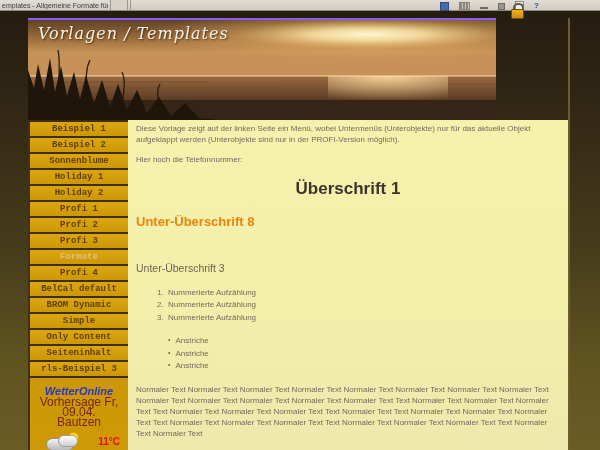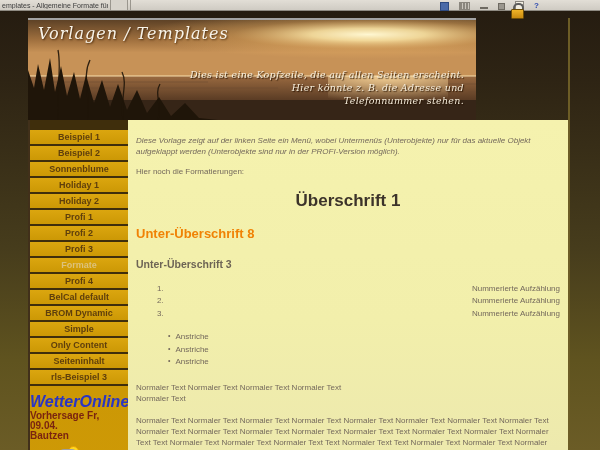--- a/index.html
+++ b/index.html
@@ -28,67 +28,67 @@
   .ci-dot{width:5px;height:5px;background:#9a968e;border:1px solid #6e6a62;}
   .ci-page{width:7px;height:8px;background:#f2eee2;border:1px solid #8a867e;}
   .ci-help{color:#2e4ab0;font-size:8px;font-weight:bold;line-height:8px;}
   
   .padlock{position:absolute;left:511px;top:3px;width:13px;height:15px;z-index:6;}
   .padlock .shackle{position:absolute;left:2px;top:0;width:7px;height:7px;border:2px solid #5c5c5c;border-bottom:none;border-radius:5px 5px 0 0;}
   .padlock .lockbody{position:absolute;left:0;top:6px;width:11px;height:8px;background:linear-gradient(180deg,#f0b428,#c88a10);border:1px solid #6e4e08;border-radius:1px;}
   
   .site{position:absolute;left:28px;top:18px;width:540px;bottom:0;border-right:2px solid #6d5d26;}
   
-  .hdr{position:relative;width:448px;height:100px;border-top:2px solid #a3a3a3;overflow:hidden;}
+  .hdr{position:relative;width:448px;height:100px;border-top:2px solid #8b5cf6;overflow:hidden;padding-left:20px;}
   .hdr svg{position:absolute;left:0;top:0;}
   .hdr-title{
     position:absolute;left:10px;top:4px;
     font-family:"DejaVu Serif",serif;font-style:italic;font-size:16px;letter-spacing:1px;
     color:#f8f4ea;text-shadow:1px 1px 2px rgba(60,30,0,.8);
   }
   .hdr-tagline{
     position:absolute;right:12px;top:48px;text-align:right;
     font-family:"DejaVu Serif",serif;font-style:italic;font-size:9.5px;line-height:13px;
     color:#f5ecda;text-shadow:1px 1px 1px rgba(40,20,0,.9);letter-spacing:.3px;
   }
   
   .mainrow{position:absolute;left:0;top:102px;bottom:0;width:540px;display:flex;}
   
   .sidebar{width:100px;background:#d39c08;border-left:2px solid #41301a;box-sizing:border-box;
            background:linear-gradient(180deg,#3f2e0c,#3f2e0c);}
-  .menu{padding-top:10px;}
+  .menu{padding-top:2px;font-family:Liberation Mono, monospace;}
   .menu-item{
     height:14px;line-height:14px;text-align:center;cursor:pointer;
     background:linear-gradient(180deg,#dba60f,#cc9805);
     border-bottom:2px solid #3f2e0c;
     font-size:9px;font-weight:bold;color:#5f3f0c;
   }
   .menu-item.active{color:#dcc27c;}
   
   .weather{background:linear-gradient(180deg,#cc9805,#d39c08);padding-top:7px;height:100%;}
-  .w-brand{text-align:center;font-size:16px;font-weight:bold;font-style:italic;color:#2a35c4;letter-spacing:0;}
-  .w-line{font-size:10px;font-weight:bold;color:#7a2410;line-height:10px;}
+  .w-brand{text-align:center;font-size:11px;font-weight:bold;font-style:italic;color:#2a35c4;letter-spacing:0;}
+  .w-line{text-align:center;font-size:12px;font-weight:normal;color:#7a2410;line-height:10px;}
   .w-iconrow{position:relative;height:26px;margin-top:3px;}
   .w-cloudicon{position:absolute;left:14px;top:2px;width:40px;height:20px;}
   .sunball{position:absolute;left:24px;top:0;width:9px;height:9px;border-radius:50%;background:#ffd820;border:1px solid #e8a000;}
   .cloud1{position:absolute;left:2px;top:6px;width:26px;height:11px;border-radius:7px;background:linear-gradient(180deg,#f4f4f4,#b8b8b8);border:1px solid #909090;}
   .cloud2{position:absolute;left:14px;top:3px;width:18px;height:10px;border-radius:6px;background:linear-gradient(180deg,#ffffff,#cfcfcf);border:1px solid #a0a0a0;}
   .w-temp{position:absolute;right:8px;top:6px;font-size:10px;font-weight:bold;color:#e81010;}
   
   .content{
     flex:1;box-sizing:border-box;padding:0 8px;
     background:linear-gradient(180deg,#f5f2ae 0%,#f2efab 60%,#edE9ad 100%);
     color:#74695c;font-size:8px;
   }
-  .c-intro{margin-top:16px;line-height:10.5px;font-style:italic;}
+  .c-intro{margin-top:4px;line-height:10.5px;}
   .c-intro2{margin-top:10px;line-height:10.5px;}
   .c-h1{margin-top:13px;font-size:17px;font-weight:bold;color:#3c332a;text-align:center;}
   .c-h2{margin-top:15px;font-size:13px;font-weight:bold;color:#f08205;}
-  .c-h3{margin-top:17px;font-size:10.5px;font-weight:bold;color:#6d6455;}
-  ol.c-ol{margin:13px 0 0 0;padding-left:30px;line-height:12.5px;text-align:right;}
+  .c-h3{margin-top:33px;font-size:10.5px;font-weight:normal;color:#6d6455;}
+  ol.c-ol{margin:13px 0 0 0;padding-left:30px;line-height:12.5px;}
   ol.c-ol li{padding-left:2px;}
   ul.c-ul{margin:11px 0 0 0;padding-left:32px;line-height:12.5px;list-style:none;}
   ul.c-ul li::before{content:"•";margin-right:5px;font-size:7px;position:relative;top:-1px;}
   .c-short{margin-top:13px;line-height:11px;}
   .c-para{margin-top:11px;line-height:11px;max-width:432px;}
 </style>
 </head>
 <body>
 
 <div class="chrome">
@@ -150,25 +150,20 @@
       </g>
       <path fill="#1f1509" d="M0,100 L0,50 L6,68 L10,44 L16,70 L22,38 L27,72 L33,46 L39,76 L46,52 L52,79 L58,55 L66,83 L74,60 L82,87 L90,64 L99,90 L109,70 L119,93 L131,77 L143,96 L157,83 L171,98 L190,100 Z"></path>
       <g stroke="#1f1509" stroke-width="1.3" fill="none" opacity="0.9">
         <path d="M30,100 C28,70 34,50 30,30"></path>
         <path d="M60,100 C62,72 54,56 62,40"></path>
         <path d="M95,100 C92,78 100,64 94,52"></path>
         <path d="M130,100 C134,84 126,74 132,64"></path>
       </g>
     </svg>
     <div class="hdr-title">Vorlagen / Templates</div>
-    <div class="hdr-tagline">
-      <div>Dies ist eine Kopfzeile, die auf allen Seiten erscheint.</div>
-      <div>Hier könnte z. B. die Adresse und</div>
-      <div>Telefonnummer stehen.</div>
-    </div>
   </div>
 
   <div class="mainrow">
 
     <div class="sidebar">
       <div class="menu">
 
       <div class="menu-item">
             <span>Beispiel 1</span>
           </div>
@@ -230,36 +225,32 @@
             <div class="cloud2"></div>
           </div>
           <div class="w-temp">11°C</div>
         </div>
 
       </div>
     </div>
 
     <div class="content">
       <div class="c-intro">Diese Vorlage zeigt auf der linken Seite ein Menü, wobei Untermenüs (Unterobjekte) nur für das aktuelle Objekt aufgeklappt werden (Unterobjekte sind nur in der PROFI-Version möglich).</div>
-      <div class="c-intro2">Hier noch die Formatierungen:</div>
+      <div class="c-intro2">Hier noch die Telefonnummer:</div>
       <div class="c-h1">Überschrift 1</div>
       <div class="c-h2">Unter-Überschrift 8</div>
       <div class="c-h3">Unter-Überschrift 3</div>
       <ol class="c-ol">
 
       <li>Nummerierte Aufzählung</li>
           <li>Nummerierte Aufzählung</li>
           <li>Nummerierte Aufzählung</li>
         </ol>
       <ul class="c-ul">
 
       <li>Anstriche</li>
           <li>Anstriche</li>
           <li>Anstriche</li>
         </ul>
-      <div class="c-short">
-        <div>Normaler Text Normaler Text Normaler Text Normaler Text</div>
-        <div>Normaler Text</div>
-      </div>
       <div class="c-para">Normaler Text Normaler Text Normaler Text Normaler Text Normaler Text Normaler Text Normaler Text Normaler Text Normaler Text Normaler Text Normaler Text Normaler Text Normaler Text Text Normaler Text Normaler Text Normaler Text Text Normaler Text Normaler Text Normaler Text Text Normaler Text Text Normaler Text Normaler Text Normaler Text Text Normaler Text Normaler Text Normaler Text Text Normaler Text Normaler Text Normaler Text Text Normaler Text Normaler Text</div>
     </div>
   </div>
 </div>
 
 </body></html>

